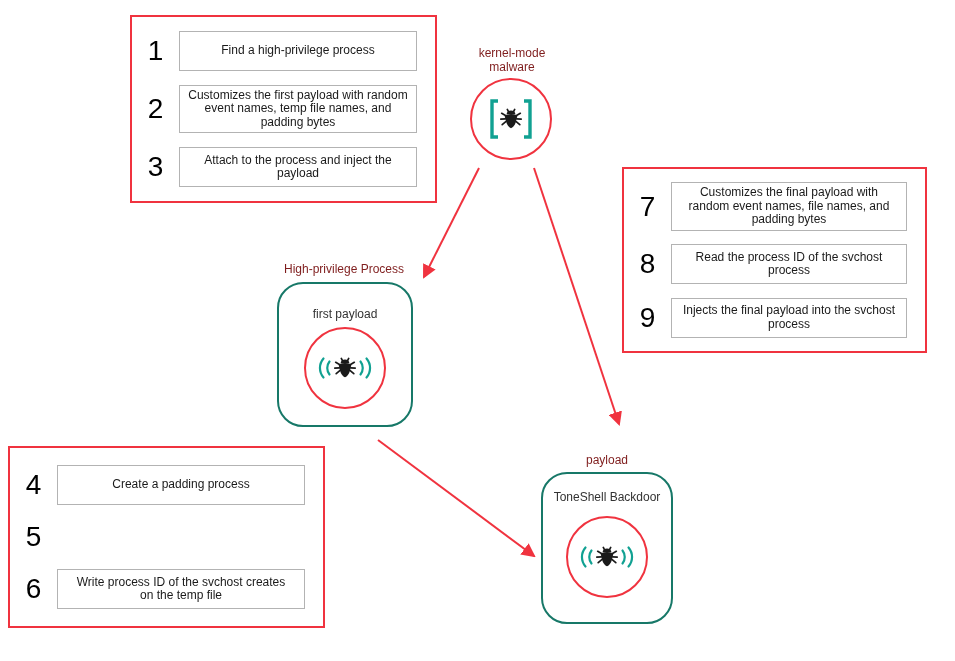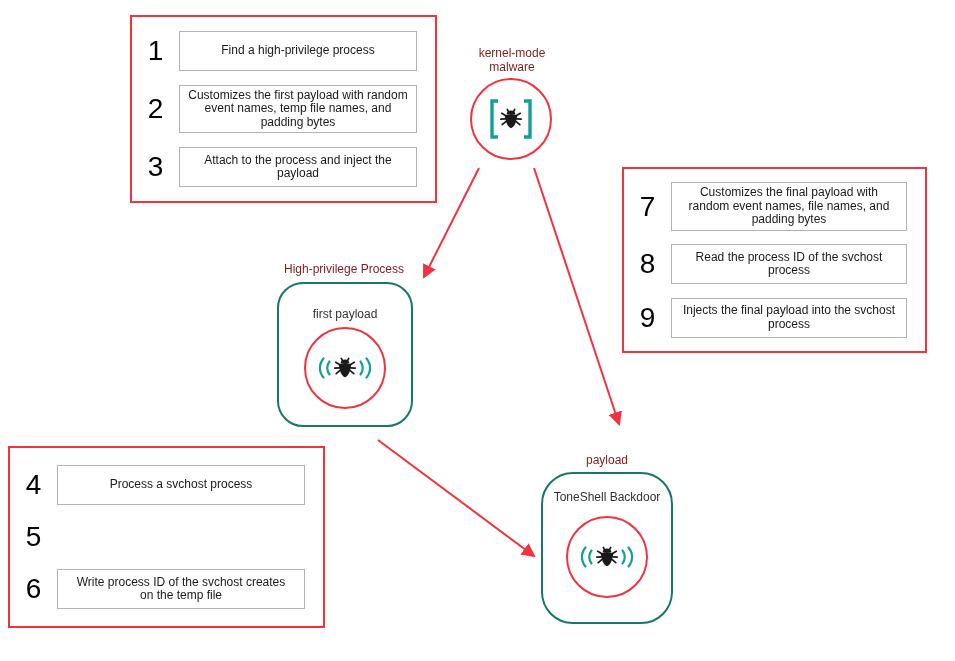--- a/index.html
+++ b/index.html
@@ -43,21 +43,21 @@
   #hp-label      { left:264px; top:262px; width:160px; }
   #svchost-label { left:547px; top:453px; width:120px; }
 
   
   .process-box {
     position:absolute; box-sizing:border-box;
     border:2px solid var(--teal_border,#177868);
     border-radius:26px; background:#ffffff; text-align:center;
   }
   #hp-box      { left:277px; top:282px; width:136px; height:145px; }
-  #svchost-box { left:541px; top:472px; width:132px; height:152px;border-radius:32px; }
+  #svchost-box { left:541px; top:472px; width:132px; height:152px; }
 
   .payload-label { font-size:12px; line-height:14px; color:#333333; }
   #hp-box .payload-label      { margin-top:23px; }
   #svchost-box .payload-label { margin-top:16px; }
 
   
   .icon-circle {
     box-sizing:border-box; width:82px; height:82px;
     border:2px solid var(--arrow_red,#f0333f); border-radius:50%;
     display:flex; align-items:center; justify-content:center;
@@ -132,21 +132,21 @@
     <div class="step-row">
       <div class="step-num">3</div>
       <div class="step-box">Attach to the process and inject the
 payload</div>
     </div>
   </div>
 
   <div class="step-group" id="group-4-6">
     <div class="step-row">
       <div class="step-num">4</div>
-      <div class="step-box">Process a svchost process</div>
+      <div class="step-box">Create a padding process</div>
     </div>
     <div class="step-row">
       <div class="step-num">5</div>
     </div>
     <div class="step-row">
       <div class="step-num">6</div>
       <div class="step-box">Write process ID of the svchost creates
 on the temp file</div>
     </div>
   </div>

